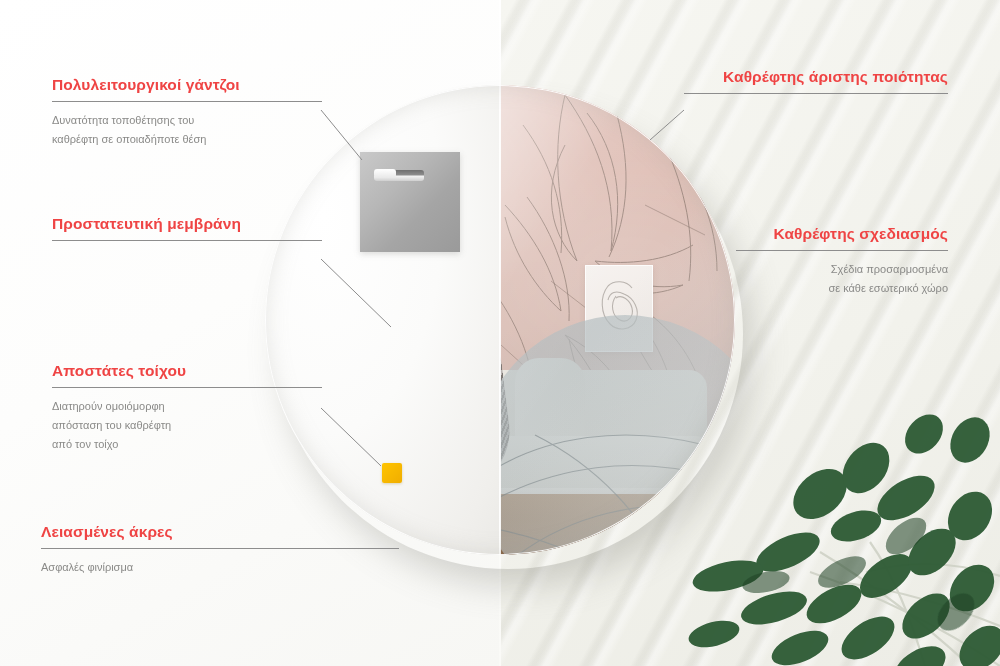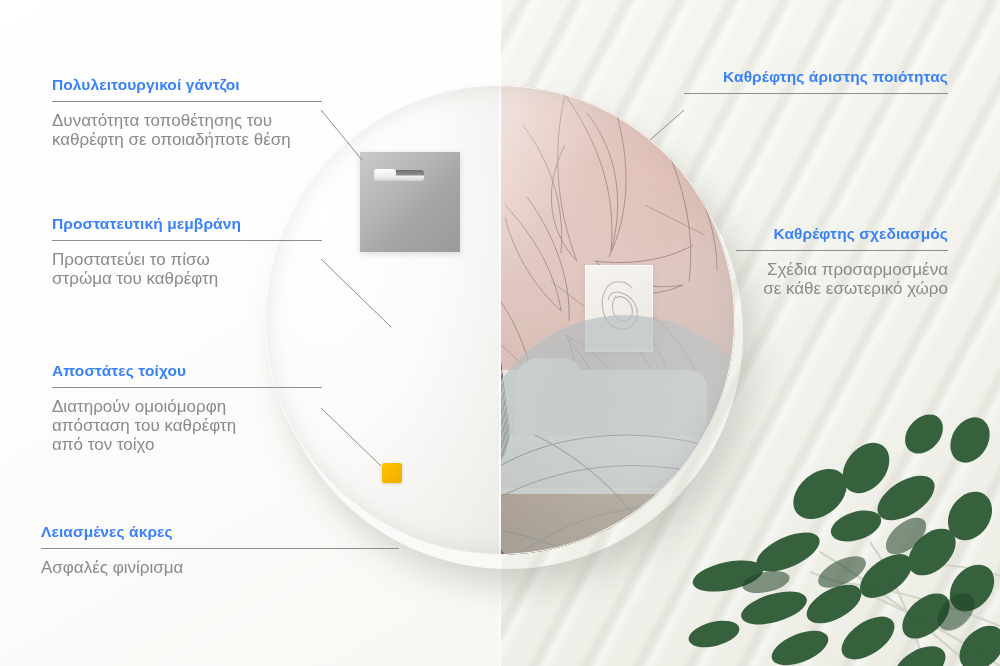--- a/index.html
+++ b/index.html
@@ -159,26 +159,26 @@
   }
   .spacer{
     position:absolute;left:382px;top:463px;width:20px;height:20px;border-radius:2px;
     background:linear-gradient(135deg,#ffc400,#f0ad00);
     box-shadow:0 1px 3px rgba(150,120,0,.28);
   }
 
   
   .callout{position:absolute;}
   .callout h3{
-    margin:0 0 7px 0;font-size:15.5px;font-weight:bold;color:#3b82f6;letter-spacing:.1px;
+    margin:0 0 7px 0;font-size:15.5px;font-weight:bold;color:#ef4444;letter-spacing:.1px;
     white-space:nowrap;
   }
   .callout .rule{height:1px;background:#8d8d8d;width:100%;}
   .callout p{
-    margin:9px 0 0 0;font-size:17px;line-height:19px;color:#8a8a88;font-weight:normal;
+    margin:9px 0 0 0;font-size:11px;line-height:19px;color:#8a8a88;font-weight:normal;
     white-space:pre-line;
   }
   .left-c{text-align:left;}
   .right-c{text-align:right;}
 
   
   .conn{position:absolute;left:0;top:0;width:1000px;height:666px;pointer-events:none;}
 
   
   .foliage{position:absolute;right:0;bottom:0;width:330px;height:290px;}
@@ -302,22 +302,20 @@
   <div class="callout left-c" style="left:52px;top:76px;width:270px;">
     <h3>Πολυλειτουργικοί γάντζοι</h3>
     <div class="rule"></div>
     <p>Δυνατότητα τοποθέτησης του
 καθρέφτη σε οποιαδήποτε θέση</p>
   </div>
 
   <div class="callout left-c" style="left:52px;top:215px;width:270px;">
     <h3>Προστατευτική μεμβράνη</h3>
     <div class="rule"></div>
-    <p>Προστατεύει το πίσω
-στρώμα του καθρέφτη</p>
   </div>
 
   <div class="callout left-c" style="left:52px;top:362px;width:270px;">
     <h3>Αποστάτες τοίχου</h3>
     <div class="rule"></div>
     <p>Διατηρούν ομοιόμορφη
 απόσταση του καθρέφτη
 από τον τοίχο</p>
   </div>
 

